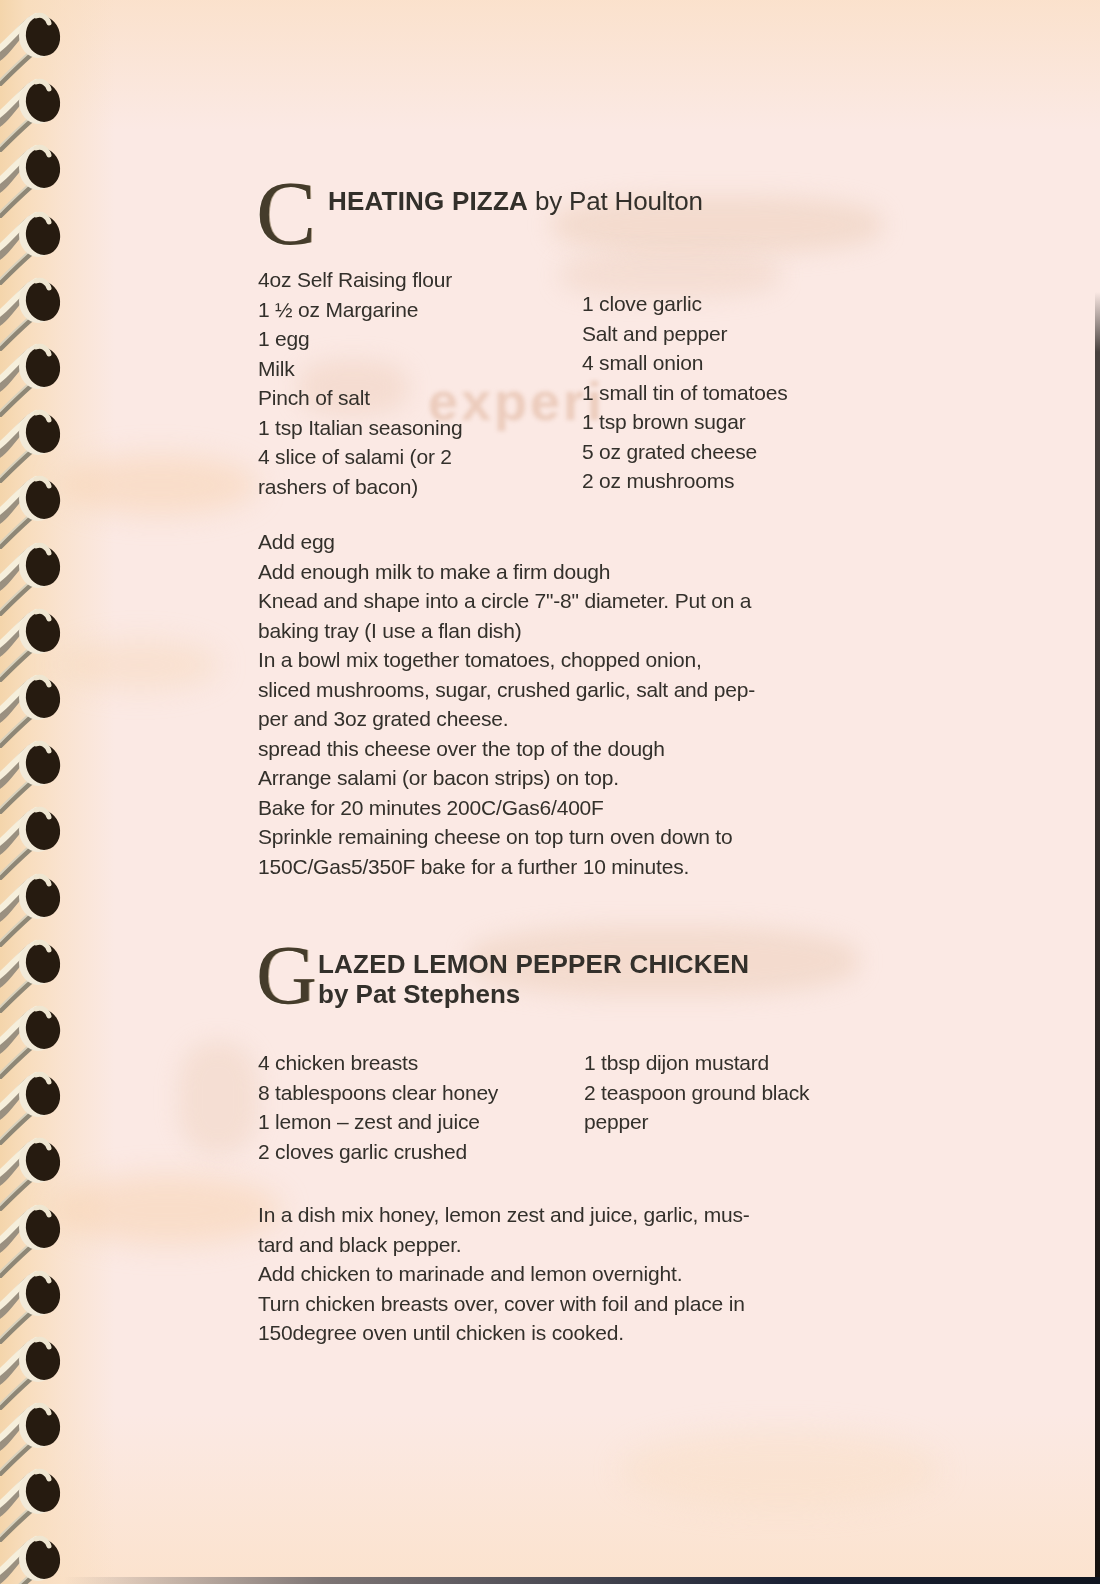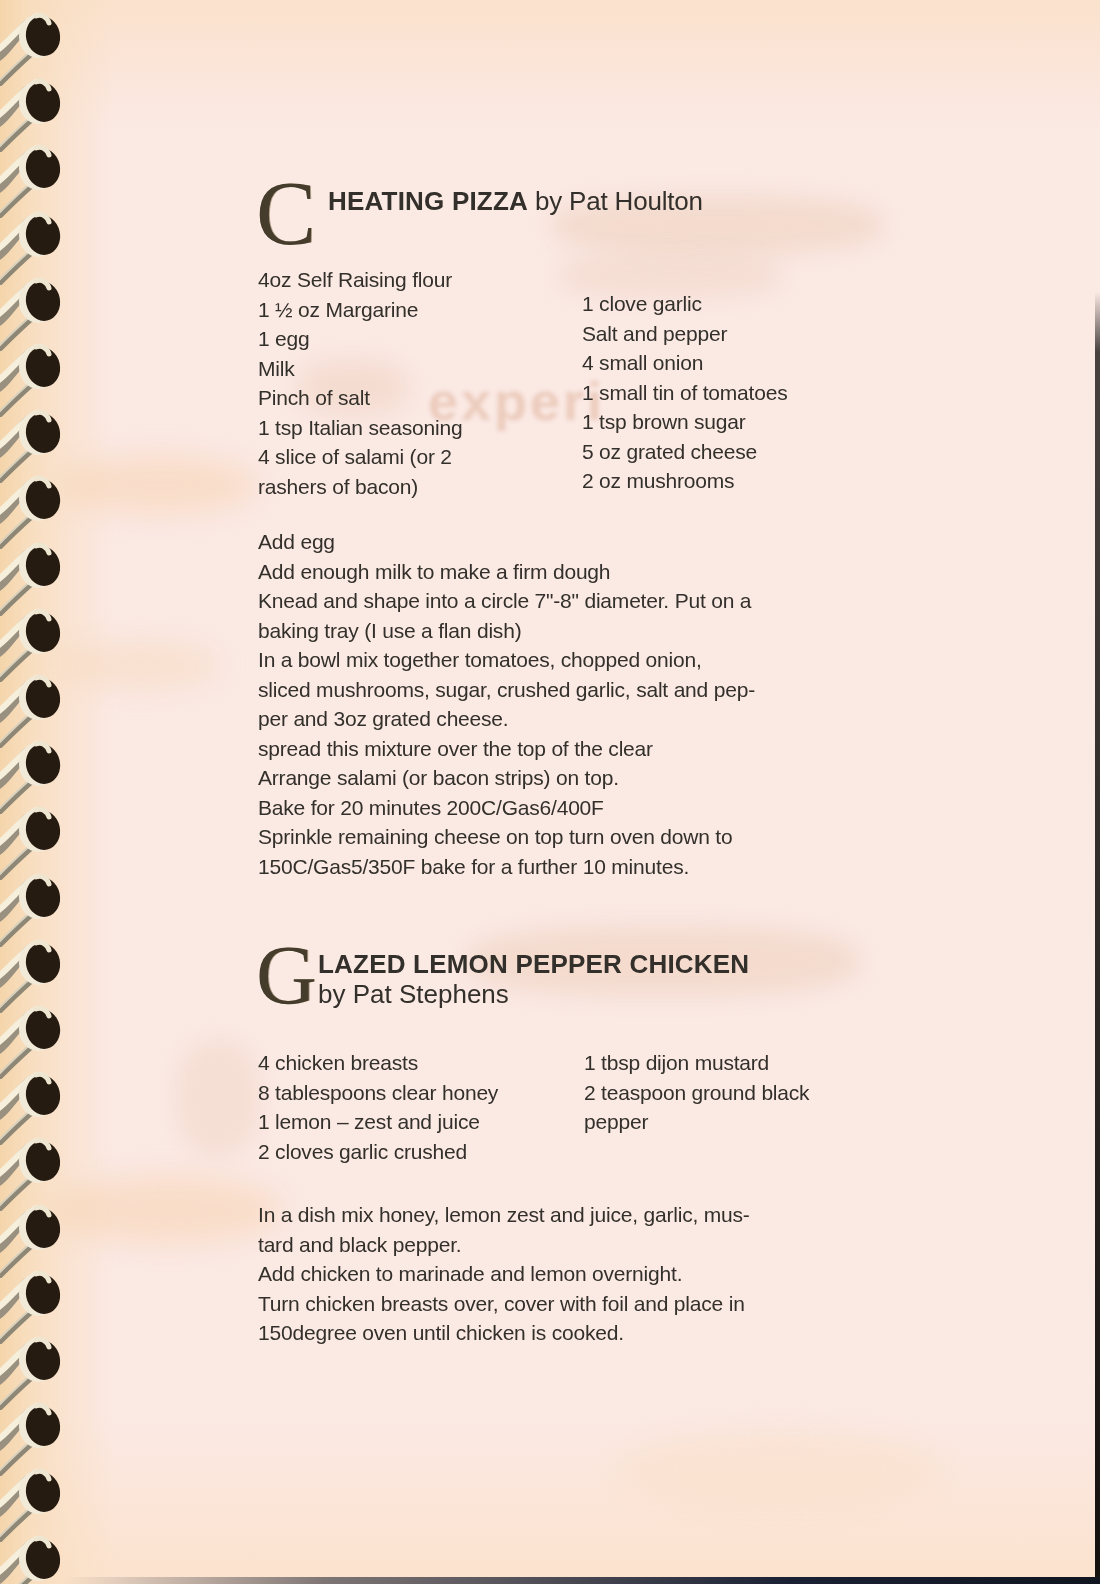--- a/index.html
+++ b/index.html
@@ -338,34 +338,34 @@
 
     <div class="lines" style="left:258px;top:527px;">
 
         <div class="line">Add egg</div>
         <div class="line">Add enough milk to make a firm dough</div>
         <div class="line">Knead and shape into a circle 7"-8" diameter. Put on a</div>
         <div class="line">baking tray (I use a flan dish)</div>
         <div class="line">In a bowl mix together tomatoes, chopped onion,</div>
         <div class="line">sliced mushrooms, sugar, crushed garlic, salt and pep-</div>
         <div class="line">per and 3oz grated cheese.</div>
-        <div class="line">spread this mixture over the top of the clear</div>
+        <div class="line">spread this cheese over the top of the dough</div>
         <div class="line">Arrange salami (or bacon strips) on top.</div>
         <div class="line">Bake for 20 minutes 200C/Gas6/400F</div>
         <div class="line">Sprinkle remaining cheese on top turn oven down to</div>
         <div class="line">150C/Gas5/350F bake for a further 10 minutes.</div>
       </div>
   </section>
 
   <section>
     <span class="dropcap" style="left:256px;top:934px;font-size:84px;">G</span>
     <h2 class="abs title" style="left:318px;top:949px;margin:0;font-weight:bold;">
       <b>LAZED LEMON PEPPER CHICKEN</b>
     </h2>
-    <div class="abs byline" style="left:318px;top:979px;">by Pat Stephens</div>
+    <div class="abs byline" style="left:318px;top:979px;font-weight:bold;">by Pat Stephens</div>
 
     <div class="lines" style="left:258px;top:1048px;">
 
     <div class="line">4 chicken breasts</div>
         <div class="line">8 tablespoons clear honey</div>
         <div class="line">1 lemon – zest and juice</div>
         <div class="line">2 cloves garlic crushed</div>
       </div>
     <div class="lines" style="left:584px;top:1048px;">
 

